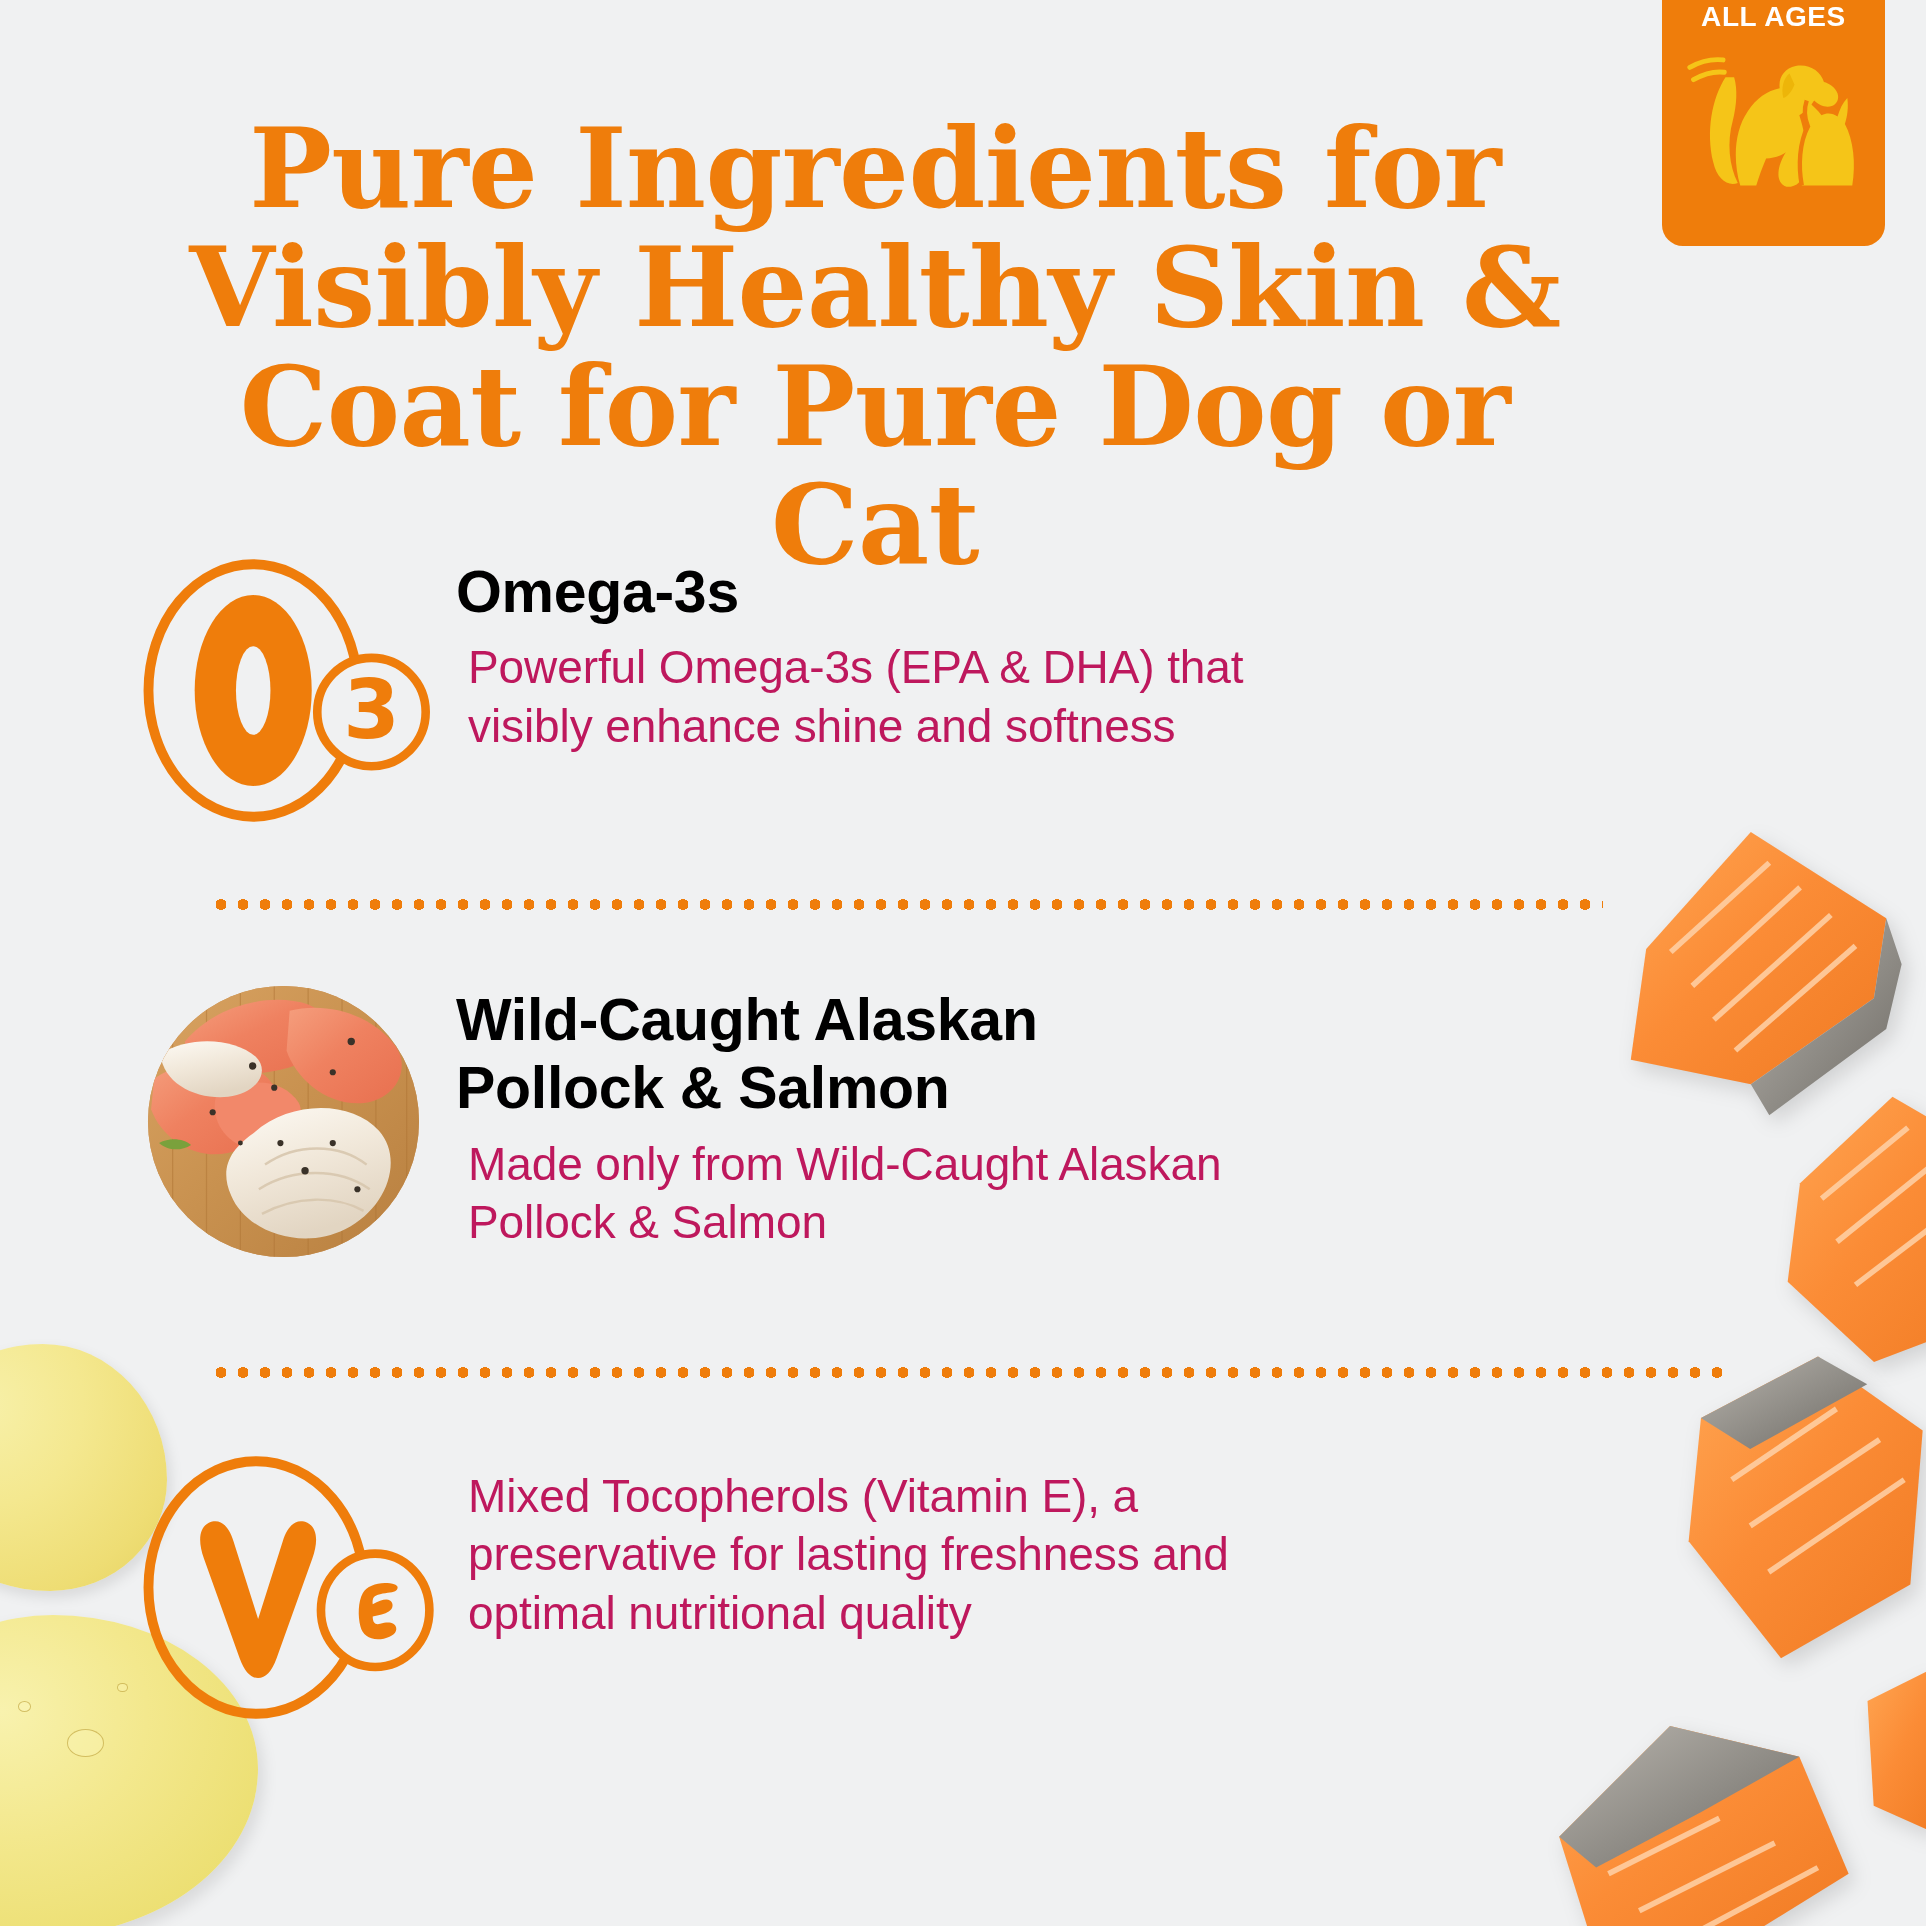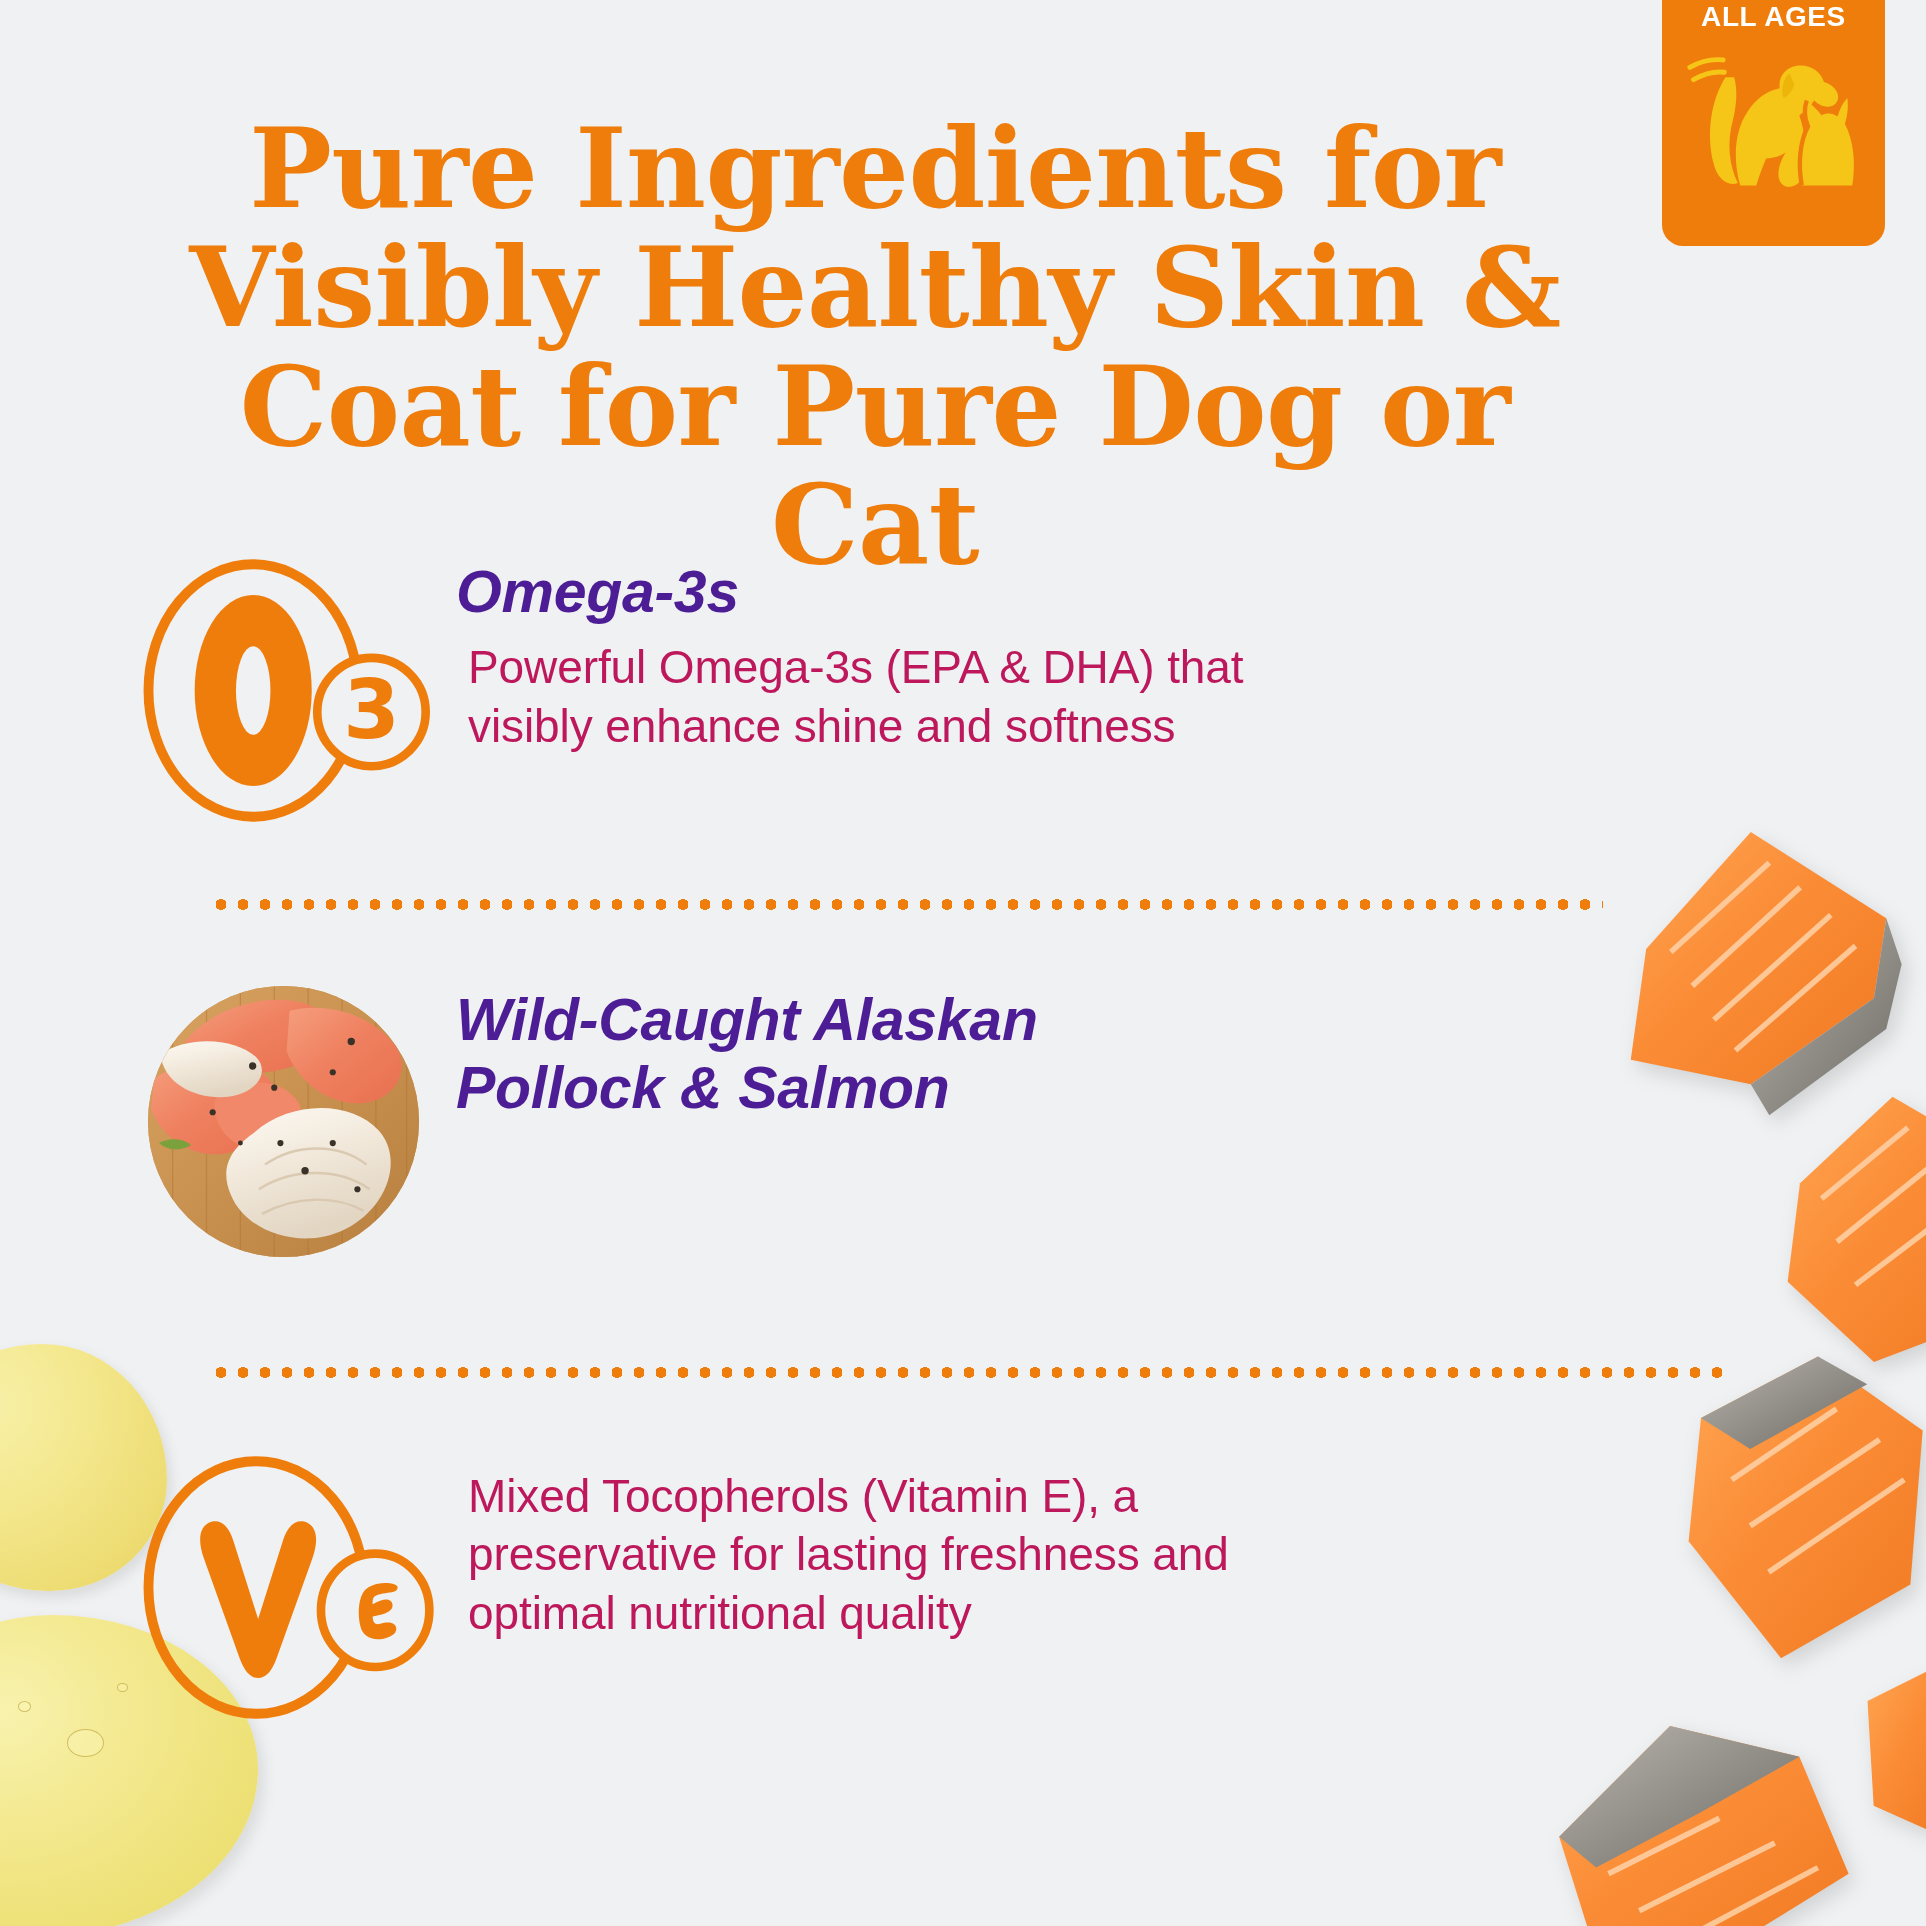--- a/index.html
+++ b/index.html
@@ -87,27 +87,26 @@
     align-items: flex-start;
   }
   .row-icon {
     width: 345px;
     display: flex;
     justify-content: center;
     flex: none;
   }
   .row-text { flex: 1; }
   .feat-title {
-    color: #4c1d95;
+    color: #000000;
     font-size: 59px;
     font-weight: 700;
     line-height: 1.16;
     letter-spacing: -0.3px;
     margin: 0 0 5px 0;
-    font-style: italic;
   }
   .feat-body {
     color: #be185d;
     font-size: 46px;
     font-weight: 400;
     line-height: 1.27;
     letter-spacing: -0.1px;
     margin: 12px;
   }
 
@@ -316,20 +315,21 @@
             <circle cx="340" cy="330" r="5"></circle>
               <circle cx="150" cy="255" r="4"></circle>
           </g>
 
           <path d="M18,255 C36,245 58,248 70,258 C54,268 32,268 18,255 Z" fill="#7aa13c"></path>
         </svg>
       </div>
     </div>
     <div class="row-text">
       <h2 class="feat-title" style="max-width:789px;">Wild-Caught Alaskan Pollock &amp; Salmon</h2>
+      <p class="feat-body" style="max-width:912px;">Made only from Wild-Caught Alaskan Pollock &amp; Salmon</p>
     </div>
   </div>
 
   <div class="divider" style="left:210px; top:1367px; width:1522px;"></div>
 
   <div class="row" style="left:111px; top:1455px; width:1578px;">
     <div class="row-icon">
       <svg width="308" height="265" viewBox="0 0 500 430">
         <ellipse cx="205" cy="215" rx="175" ry="205" fill="none" stroke="#ef7d0b" stroke-width="16"></ellipse>
         <path d="M128,110 C112,118 110,140 120,168 L178,330 C186,352 196,362 208,362

